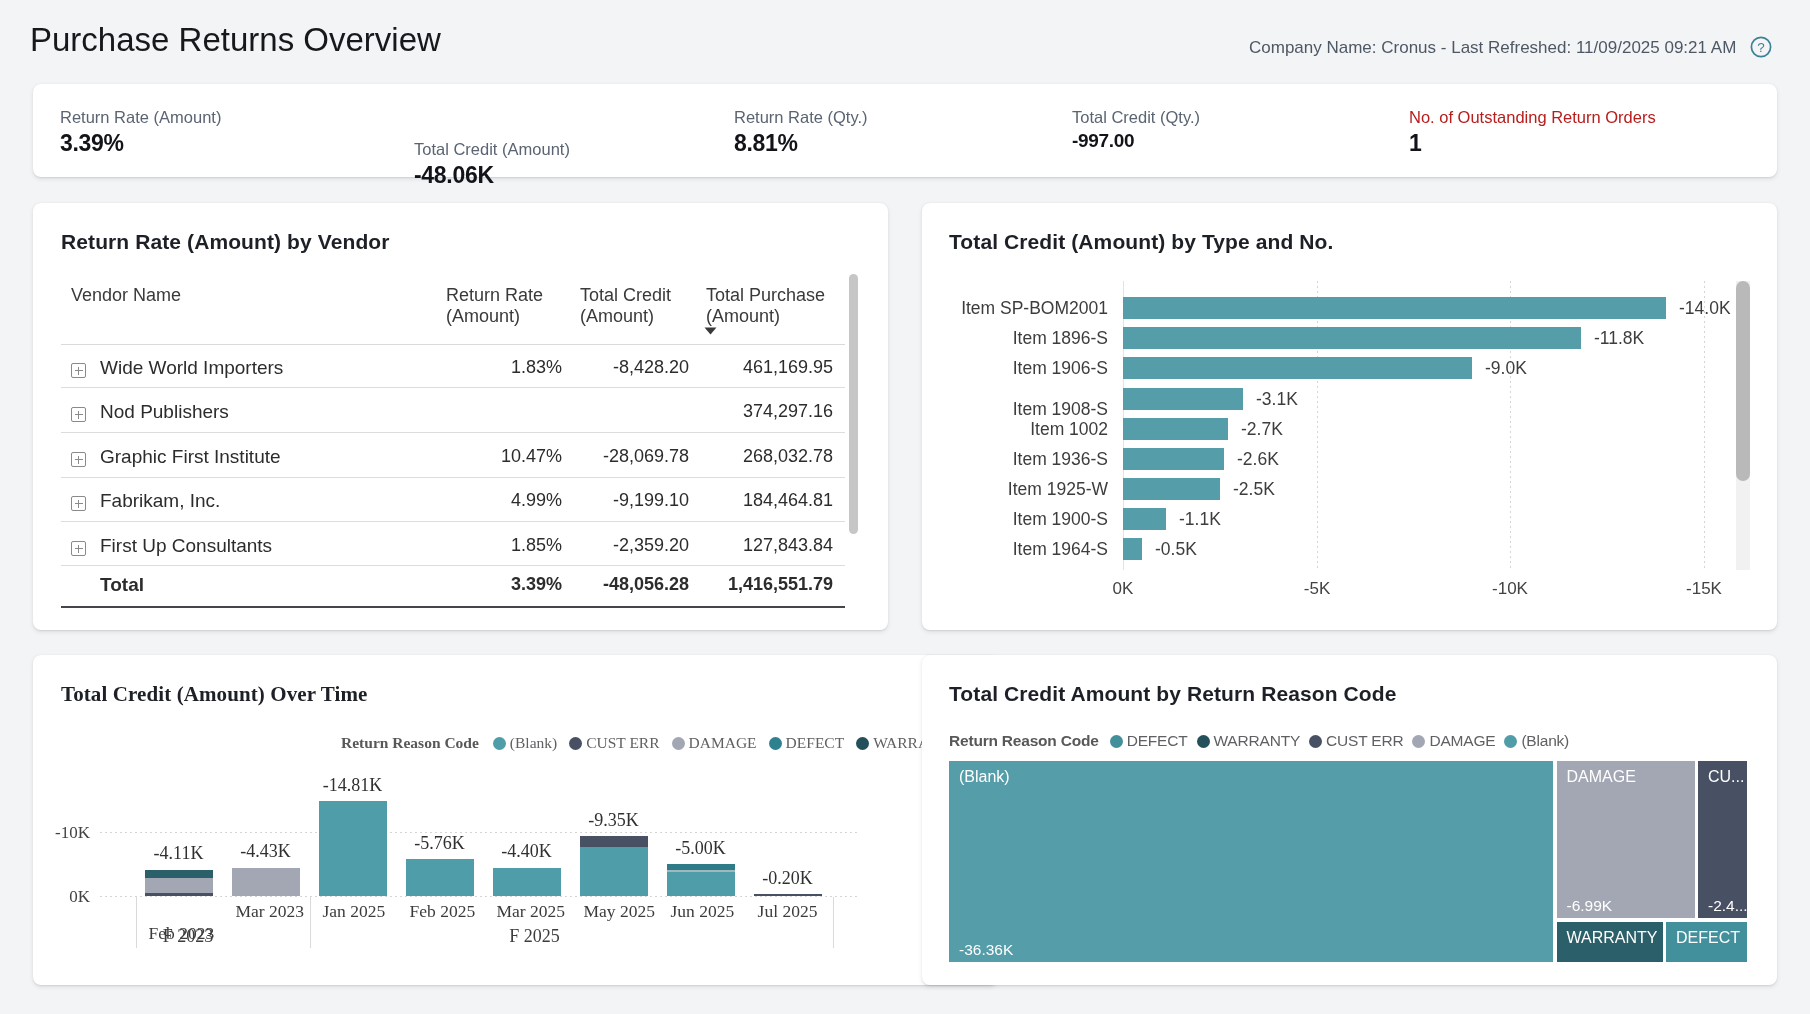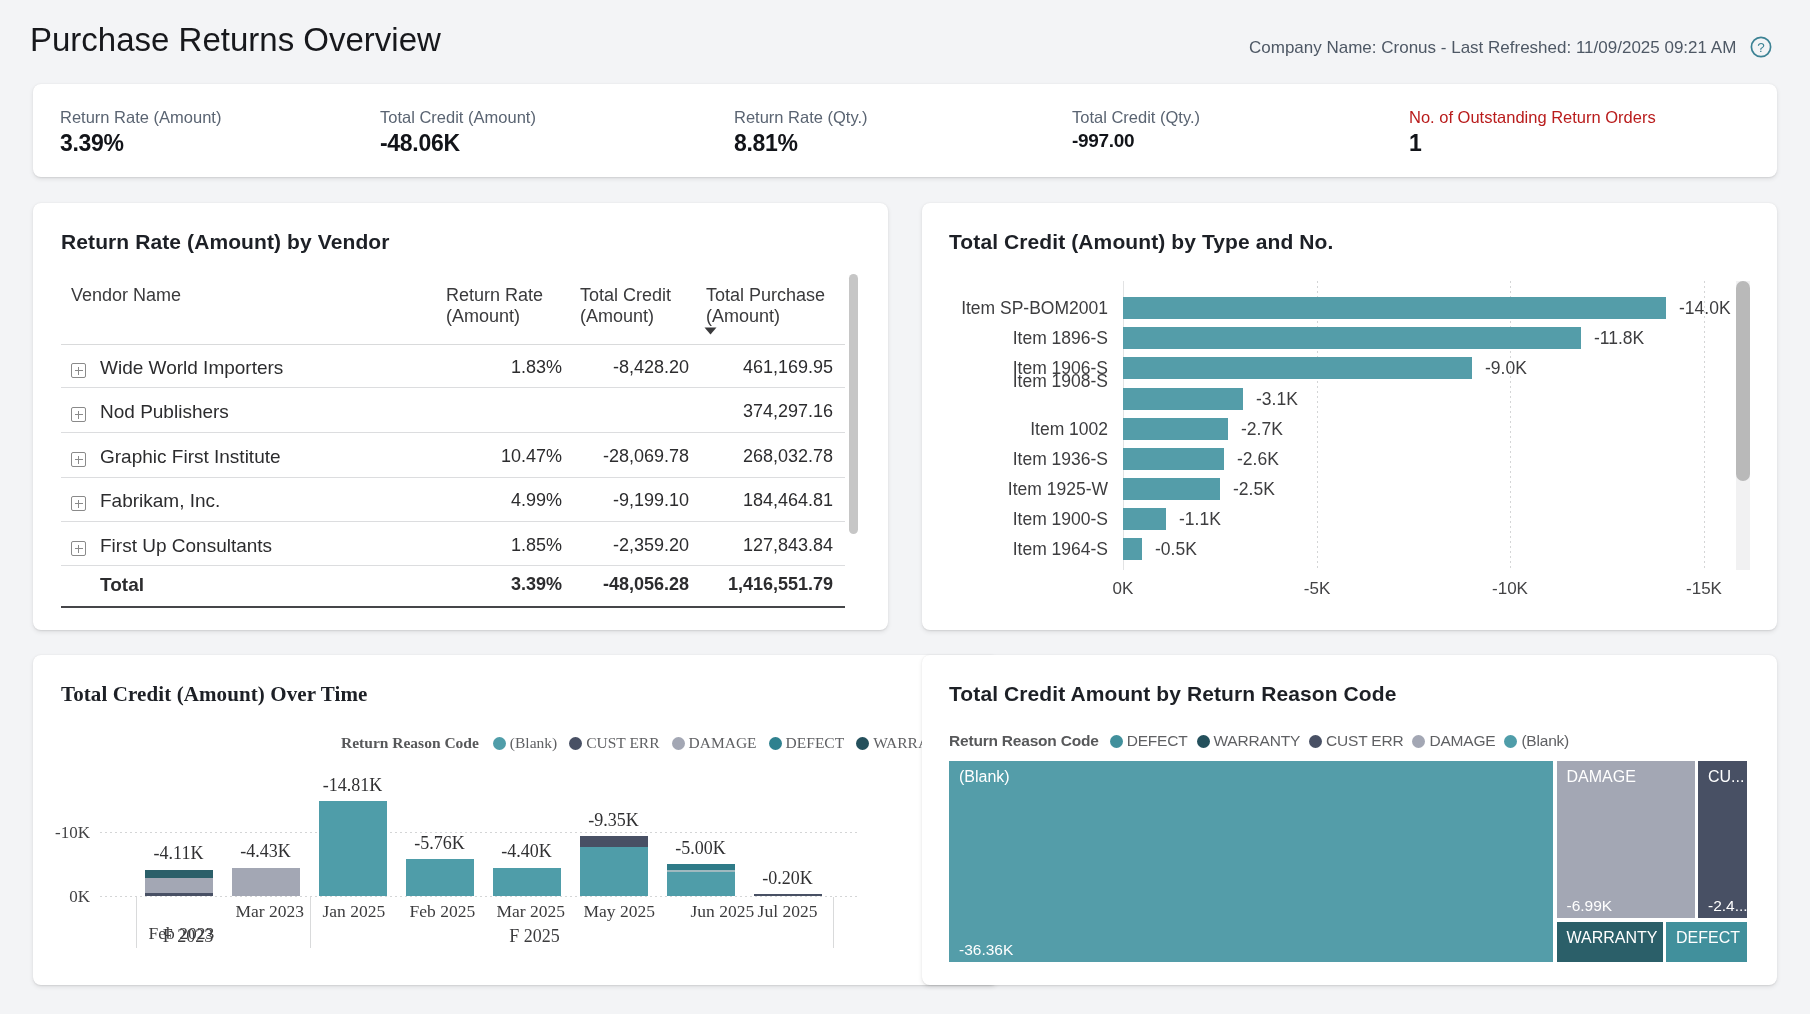--- a/index.html
+++ b/index.html
@@ -17,21 +17,21 @@
   <circle cx="11" cy="11" r="9.6" fill="none" stroke="#3c8294" stroke-width="1.7"></circle>
   <text x="11" y="15.6" text-anchor="middle" font-size="13.5" fill="#3c8294" font-family="Liberation Sans">?</text>
 </svg>
 
 <div class="card" style="left:33px; top:84px; width:1744px; height:93px;"></div>
 <div class="abs" style="left:60px; top:108px; width:1700px;">
   <div class="abs" style="left:0px;">
     <div style="font-size:16.5px; color:#5a6472;">Return Rate (Amount)</div>
     <div style="font-size:23px; font-weight:bold; color:#121419; margin-top:3px; letter-spacing:-0.3px;">3.39%</div>
   </div>
-  <div class="abs" style="left:320px;">
+  <div class="abs" style="left:354px;margin-top:32px;">
     <div style="font-size:16.5px; color:#5a6472;">Total Credit (Amount)</div>
     <div style="font-size:23px; font-weight:bold; color:#121419; margin-top:3px; letter-spacing:-0.3px;">-48.06K</div>
   </div>
   <div class="abs" style="left:674px;">
     <div style="font-size:16.5px; color:#5a6472;">Return Rate (Qty.)</div>
     <div style="font-size:23px; font-weight:bold; color:#121419; margin-top:3px; letter-spacing:-0.3px;">8.81%</div>
   </div>
   <div class="abs" style="left:1012px;">
     <div style="font-size:16.5px; color:#5a6472;">Total Credit (Qty.)</div>
     <div style="font-size:19px; font-weight:bold; color:#121419; margin-top:3px; letter-spacing:-0.3px;">-997.00</div>
@@ -125,21 +125,21 @@
 
   <div class="abs cat" style="top:94px;">Item SP-BOM2001</div>
     <div class="abs bar" style="top:94px; width:543px;"></div>
     <div class="abs bval" style="left:757px; top:94px;">-14.0K</div>
   <div class="abs cat" style="top:124px;">Item 1896-S</div>
     <div class="abs bar" style="top:124px; width:458px;"></div>
     <div class="abs bval" style="left:672px; top:124px;">-11.8K</div>
   <div class="abs cat" style="top:154px;">Item 1906-S</div>
     <div class="abs bar" style="top:154px; width:349px;"></div>
     <div class="abs bval" style="left:563px; top:154px;">-9.0K</div>
-  <div class="abs cat" style="top:167px;padding-left:29px;">Item 1908-S</div>
+  <div class="abs cat" style="top:195px;padding-left:29px;">Item 1908-S</div>
     <div class="abs bar" style="top:184.5px; width:120px;"></div>
     <div class="abs bval" style="left:334px; top:184.5px;">-3.1K</div>
   <div class="abs cat" style="top:214.5px;">Item 1002</div>
     <div class="abs bar" style="top:214.5px; width:105px;"></div>
     <div class="abs bval" style="left:319px; top:214.5px;">-2.7K</div>
   <div class="abs cat" style="top:244.5px;">Item 1936-S</div>
     <div class="abs bar" style="top:244.5px; width:101px;"></div>
     <div class="abs bval" style="left:315px; top:244.5px;">-2.6K</div>
   <div class="abs cat" style="top:275px;">Item 1925-W</div>
     <div class="abs bar" style="top:275px; width:97px;"></div>
@@ -222,21 +222,21 @@
   <div class="abs vlab3" style="left:550.5px; top:155px;">-9.35K</div>
   <div class="abs vlab3" style="left:637.5px; top:183px;">-5.00K</div>
   <div class="abs vlab3" style="left:724.5px; top:213px;">-0.20K</div>
 
   <div class="abs xlab3" style="left:115.5px;margin-top:22px;">Feb 2023</div>
   <div class="abs xlab3" style="left:202.5px;">Mar 2023</div>
   <div class="abs xlab3" style="left:289.5px;">Jan 2025</div>
   <div class="abs xlab3" style="left:376.5px;">Feb 2025</div>
   <div class="abs xlab3" style="left:463.5px;">Mar 2025</div>
   <div class="abs xlab3" style="left:550.5px;">May 2025</div>
-  <div class="abs xlab3" style="left:637.5px;margin-left:20px;">Jun 2025</div>
+  <div class="abs xlab3" style="left:637.5px;">Jun 2025</div>
   <div class="abs xlab3" style="left:724.5px;">Jul 2025</div>
 
   <div class="abs glab3" style="left:129.75px;">F 2023</div>
   <div class="abs glab3" style="left:476.25px;">F 2025</div>
   <div class="abs hline" style="left:103px;"></div>
   <div class="abs hline" style="left:276.5px;"></div>
   <div class="abs hline" style="left:800px;"></div>
 </div>
 <style>
   .legrow { display:flex; align-items:center; gap:12px; font-size:15.5px; color:#5f6063; white-space:nowrap; }

